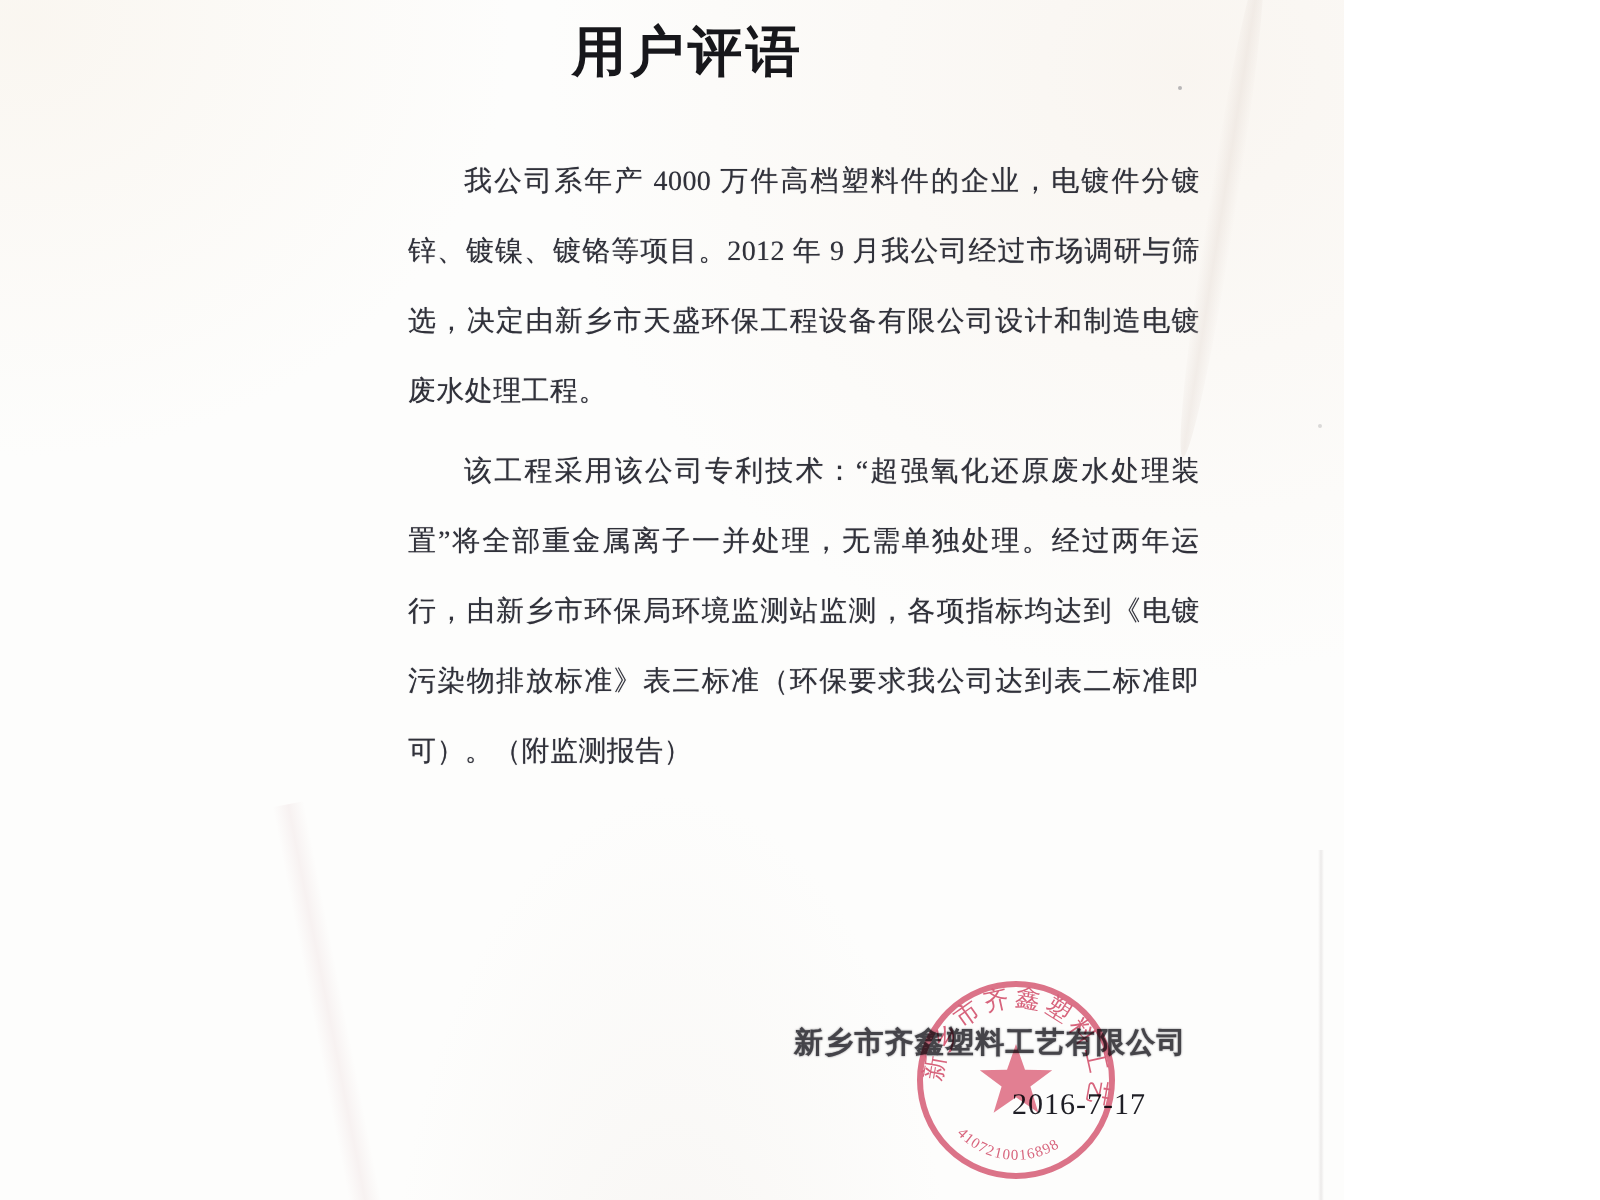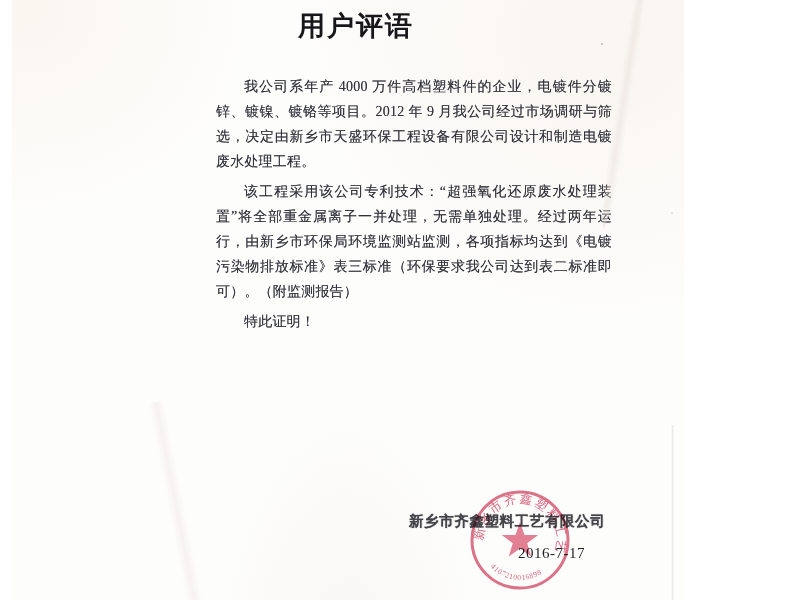--- a/index.html
+++ b/index.html
@@ -6,31 +6,30 @@
   .page{
     position:relative;
     width:672px;height:600px;
     overflow:hidden;
     background:
       radial-gradient(ellipse at 88% 6%, rgba(246,239,231,0.55), transparent 38%),
       radial-gradient(ellipse at 2% 2%, rgba(248,242,233,0.6), transparent 26%),
       radial-gradient(ellipse at 50% 115%, rgba(242,238,234,0.5), transparent 30%),
       #fdfdfc;
     font-family:"Liberation Serif","DejaVu Serif",serif;
-    margin-left:12px;
   }
   .doc-title{
     position:absolute;top:8px;left:0;width:100%;
     margin:0;text-align:center;transform:translateX(8px);
     font-family:"Liberation Sans","DejaVu Sans",sans-serif;
     font-weight:700;font-size:27px;letter-spacing:2px;color:#17171b;
   }
   .doc-body{
     position:absolute;left:204px;top:74px;width:396px;
-    font-size:14px;line-height:25px;letter-spacing:0.2px;
+    font-size:14px;line-height:35px;letter-spacing:0.2px;
     text-align:justify;color:#30313a;
     text-shadow:0 0 0.4px rgba(48,49,58,0.55);
   }
   .doc-body p{margin:0 0 5px 0;text-indent:2em;}
   .sig-seal{
     position:absolute;left:452px;top:484px;width:112px;height:112px;
     filter:blur(0.3px);opacity:0.9;mix-blend-mode:multiply;
   }
   .sig-company{
     position:absolute;left:397px;top:512px;
@@ -67,21 +66,20 @@
 </head>
 <body>
 
 <div class="page">
 
   <h1 class="doc-title">用户评语</h1>
 
   <div class="doc-body">
     <p>我公司系年产 4000 万件高档塑料件的企业，电镀件分镀锌、镀镍、镀铬等项目。2012 年 9 月我公司经过市场调研与筛选，决定由新乡市天盛环保工程设备有限公司设计和制造电镀废水处理工程。</p>
     <p>该工程采用该公司专利技术：“超强氧化还原废水处理装置”将全部重金属离子一并处理，无需单独处理。经过两年运行，由新乡市环保局环境监测站监测，各项指标均达到《电镀污染物排放标准》表三标准（环保要求我公司达到表二标准即可）。（附监测报告）</p>
-    <p>特此证明！</p>
   </div>
 
   <svg class="sig-seal" viewBox="0 0 112 112" width="112" height="112" aria-hidden="true">
     <defs>
       <path id="arcTop" d="M 20.6 66.8 A 37 37 0 1 1 91.4 66.8" fill="none"></path>
       <path id="arcBottom" d="M 24.5 80.6 A 40 40 0 0 0 87.5 80.6" fill="none"></path>
     </defs>
     <circle cx="56" cy="56" r="48" fill="none" stroke="#d5536f" stroke-width="3" opacity="0.9"></circle>
     <path d="M56,38 L60.5,50.9 L74.1,51.1 L63.2,59.3 L67.2,72.4 L56,64.6 L44.8,72.4 L48.8,59.3 L37.9,51.1 L51.5,50.9 Z" fill="#dd5f78" opacity="0.88"></path>
     <text class="seal-text" font-size="12.5" letter-spacing="2" fill="#d5536f">

